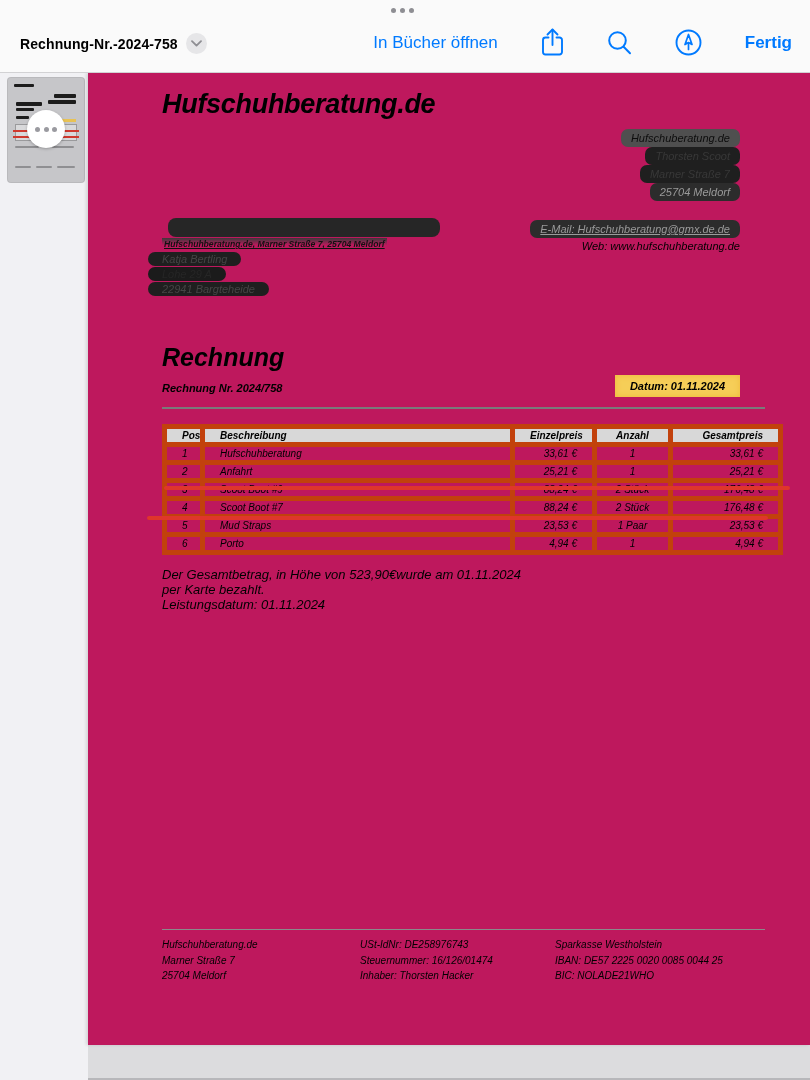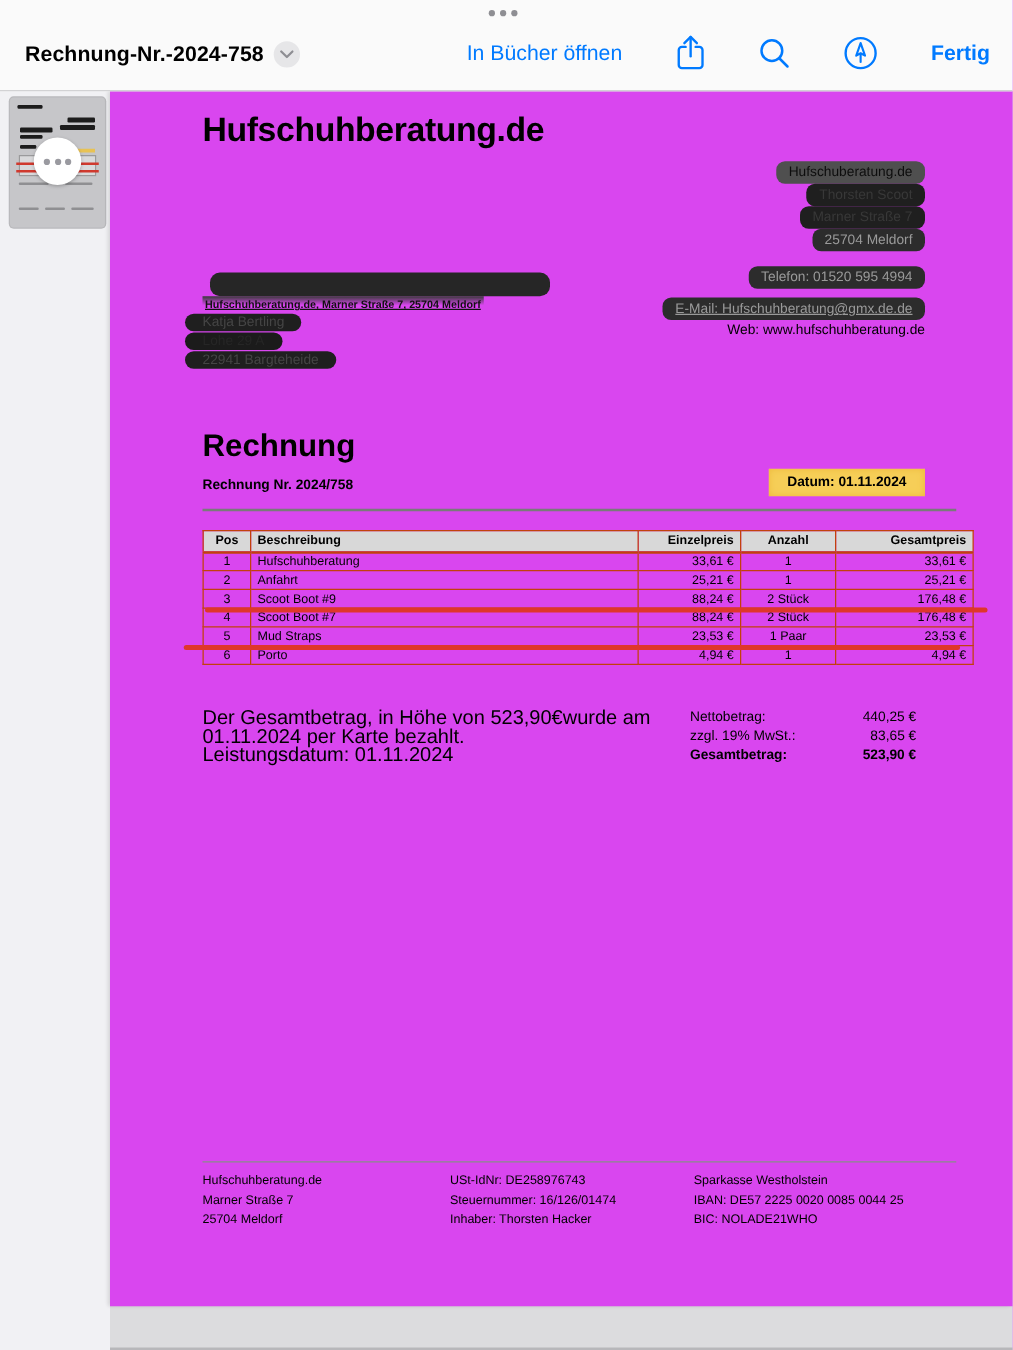--- a/index.html
+++ b/index.html
@@ -5,42 +5,42 @@
   * { margin:0; padding:0; box-sizing:border-box; }
   html,body { width:810px; height:1080px; }
   body { font-family:"Liberation Sans", sans-serif; background:#f1f1f4; position:relative; overflow:hidden; }
   .screen { position:absolute; inset:0; width:810px; height:1080px; }
 
   
   .topbar { position:absolute; left:0; top:0; width:810px; height:73px; background:#fafafa; border-bottom:1px solid #d2d2d4; z-index:5; }
   .sys-dots { position:absolute; left:391px; top:8px; display:flex; gap:4px; }
   .sys-dots i { width:5px; height:5px; border-radius:50%; background:#8e8e93; }
   .title-wrap { position:absolute; left:20px; top:33px; display:flex; align-items:center; }
-  .doc-title { font-size:17px; font-weight:700; color:#000; letter-spacing:.1px; }
+  .doc-title { font-size:14px; font-weight:700; color:#000; letter-spacing:.1px; }
   .chev-btn { width:21px; height:21px; border-radius:50%; background:#e6e6e8; margin-left:8px; display:flex; align-items:center; justify-content:center; }
   .right-controls { position:absolute; right:18px; top:28px; display:flex; align-items:center; gap:43px; }
   .blue-link { color:#007AFF; font-size:17px; }
   .done-btn { color:#007AFF; font-size:17px; font-weight:700; }
   .icon-btn { display:flex; align-items:center; justify-content:center; }
 
   
   .sidebar { position:absolute; left:0; top:73px; width:88px; height:1007px; background:#f1f1f4; }
   .thumb { position:absolute; left:8px; top:5px; width:76px; height:104px; background:#c6c6c9; border-radius:3px; box-shadow:0 0 0 1px #b9b9bc; }
   .thumb .t-bar { position:absolute; background:#1c1c1c; border-radius:1px; }
   .thumb .t-yellow { position:absolute; background:#e8c254; }
   .thumb .t-table { position:absolute; left:7px; top:46px; width:62px; height:17px; background:#d9d9db; border:1px solid #9a9a9c; }
   .thumb .t-red { position:absolute; left:5px; height:1.5px; background:#d0392e; width:66px; }
   .thumb .t-line { position:absolute; background:#8f8f92; height:1.5px; border-radius:1px; }
   .thumb-ellipsis { position:absolute; left:19px; top:32px; width:38px; height:38px; border-radius:50%; background:#fff; box-shadow:0 1px 3px rgba(0,0,0,.25); display:flex; align-items:center; justify-content:center; gap:3.5px; }
   .thumb-ellipsis i { width:5px; height:5px; border-radius:50%; background:#9a9aa0; }
 
   
   .canvas { position:absolute; left:88px; top:73px; width:722px; height:1007px; background:#dcdcde; }
   .canvas::after { content:""; position:absolute; left:0; bottom:0; width:722px; height:2px; background:#b7b7ba; }
-  .page { position:absolute; left:0; top:0; width:722px; height:972px; background:#d946ef; box-shadow:-2px 0 3px rgba(0,0,0,.12); }
+  .page { position:absolute; left:0; top:0; width:722px; height:972px; background:#be185d; box-shadow:-2px 0 3px rgba(0,0,0,.12);font-style:italic; }
 
   .company-title { position:absolute; left:74px; top:16px; font-size:27px; font-weight:700; letter-spacing:-.3px; color:#000; }
 
   
   .contact { position:absolute; right:70px; top:56px; text-align:right; font-size:11px; line-height:16px; color:#000; }
   .contact div { margin-bottom:0; }
   .redact { display:inline-block; border-radius:7px; padding:1px 10px; }
   .r-light  { background:#4f4f4f; color:#0d0d0d;text-align:center; }
   .r-heavy  { background:#1f1f1f; color:#383838; }
   .r-mid    { background:#2c2c2c; color:#9a9a9a; }
@@ -55,37 +55,37 @@
   .recip .redact { margin:0 0 1px -14px; border-radius:8px; padding:1px 14px; display:block; width:max-content; }
 
   
   .inv-heading { position:absolute; left:74px; top:270px; font-size:25px; font-weight:700; color:#000; }
   .inv-number { position:absolute; left:74px; top:309px; font-size:11px; font-weight:700; color:#000; }
   .date-highlight { position:absolute; left:527px; top:302px; width:125px; height:22px; background:#f6ce58; box-shadow:inset 0 0 6px #edb93a; display:flex; align-items:center; justify-content:center; font-size:11px; font-weight:700; color:#000; }
   .head-rule { position:absolute; left:74px; top:334px; width:603px; height:2px; background:#7a7a7a; }
 
   
   .inv-table { position:absolute; left:74px; top:351px; width:603px; border-collapse:collapse; font-size:10px; color:#000; table-layout:fixed; }
-  .inv-table th, .inv-table td { border:1px solid #c2410c; padding:1px 5px; height:15px; overflow:hidden; white-space:nowrap; }
+  .inv-table th, .inv-table td { border:5px solid #c2410c; padding:1px 15px; height:15px; overflow:hidden; white-space:nowrap; }
   .inv-table th { background:#d8d8d8; text-align:left; font-size:10px; height:17px; border-bottom-width:2px; }
   .col-pos { width:38px; text-align:center; }
   .col-desc { width:310px; }
   .col-unit { width:82px; text-align:right; }
   .col-qty { width:76px; text-align:center; }
   .col-total { width:110px; text-align:right; }
   .inv-table th.col-pos { text-align:center; }
   .inv-table th.col-unit, .inv-table th.col-total { text-align:right; }
   .inv-table th.col-qty { text-align:center; }
 
   .red-line { position:absolute; height:4px; background:#df362b; border-radius:2px; }
   .red-line.l1 { left:76px; top:413px; width:626px; }
   .red-line.l2 { left:59px; top:443px; width:621px; }
 
   
-  .payment { position:absolute; left:74px; top:494px; width:378px; font-size:16px; line-height:15px; color:#000; }
+  .payment { position:absolute; left:74px; top:494px; width:378px; font-size:13px; line-height:15px; color:#000; }
   .totals { position:absolute; left:464px; top:494px; width:181px; font-size:11px; line-height:15px; color:#000; }
   .totals .trow { display:flex; justify-content:space-between; }
   .totals .trow.bold { font-weight:700; }
 
   
   .foot-rule { position:absolute; left:74px; top:856px; width:603px; height:1px; background:#8a8a8a; }
   .footer { position:absolute; left:74px; top:864px; width:603px; font-size:10px; line-height:15.5px; color:#000; }
   .footer .fcol { position:absolute; top:0; }
   .fcol.c1 { left:0; }
   .fcol.c2 { left:198px; }
@@ -172,21 +172,20 @@
     <div class="page">
 
       <div class="company-title">Hufschuhberatung.de</div>
 
       <div class="contact">
         <div><span class="redact r-light">Hufschuberatung.de</span></div>
         <div><span class="redact r-heavy">Thorsten Scoot</span></div>
         <div><span class="redact r-heavy">Marner Straße 7</span></div>
         <div><span class="redact r-mid">25704 Meldorf</span></div>
         <div class="gap"></div>
-        <div><span class="redact r-mid">Telefon: 01520 595 4994</span></div>
         <div class="gap" style="height:7px;"></div>
         <div><span class="redact r-mid u">E-Mail: Hufschuhberatung@gmx.de.de</span></div>
         <div>Web: www.hufschuhberatung.de</div>
       </div>
 
       <div class="sender-block">
         <div class="big-bar"></div>
         <div><span class="sender-line">Hufschuhberatung.de, Marner Straße 7, 25704 Meldorf</span></div>
         <div class="recip">
           <span class="redact r-heavy" style="color:#454545;">Katja Bertling</span>
@@ -257,34 +256,20 @@
       </table>
 
       <div class="red-line l1"></div>
       <div class="red-line l2"></div>
 
       <div class="payment">
         <div>Der Gesamtbetrag, in Höhe von 523,90€wurde am 01.11.2024 per Karte bezahlt.</div>
         <div>Leistungsdatum: 01.11.2024</div>
       </div>
 
-      <div class="totals">
-        <div class="trow">
-          <span>Nettobetrag:</span>
-          <span>440,25 €</span>
-        </div>
-        <div class="trow">
-          <span>zzgl. 19% MwSt.:</span>
-          <span>83,65 €</span>
-        </div>
-        <div class="trow bold">
-          <span>Gesamtbetrag:</span>
-          <span>523,90 €</span>
-        </div>
-      </div>
 
       <div class="foot-rule"></div>
       <div class="footer">
         <div class="fcol c1">
           <div>Hufschuhberatung.de</div>
           <div>Marner Straße 7</div>
           <div>25704 Meldorf</div>
         </div>
         <div class="fcol c2">
           <div>USt-IdNr: DE258976743</div>

